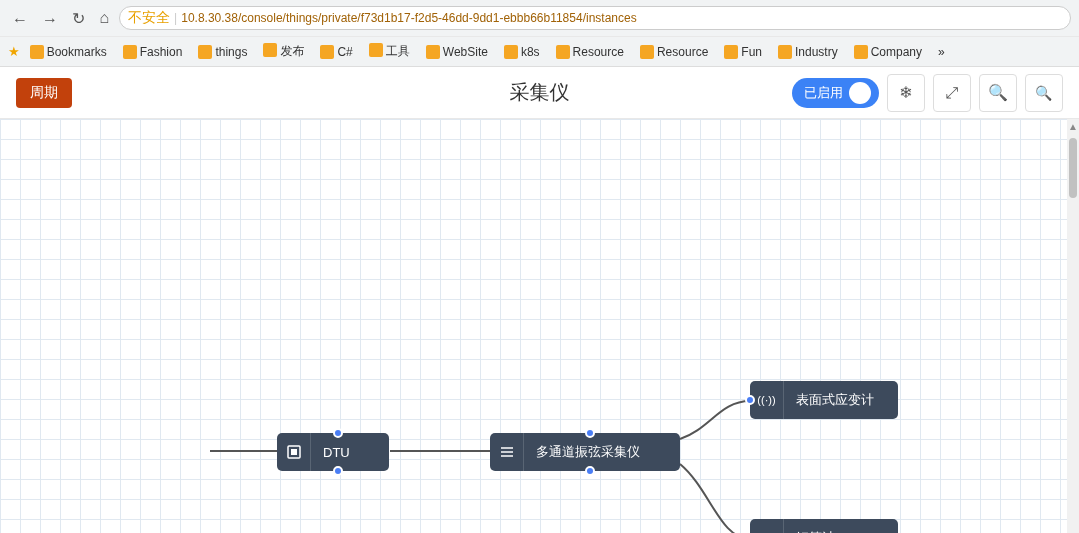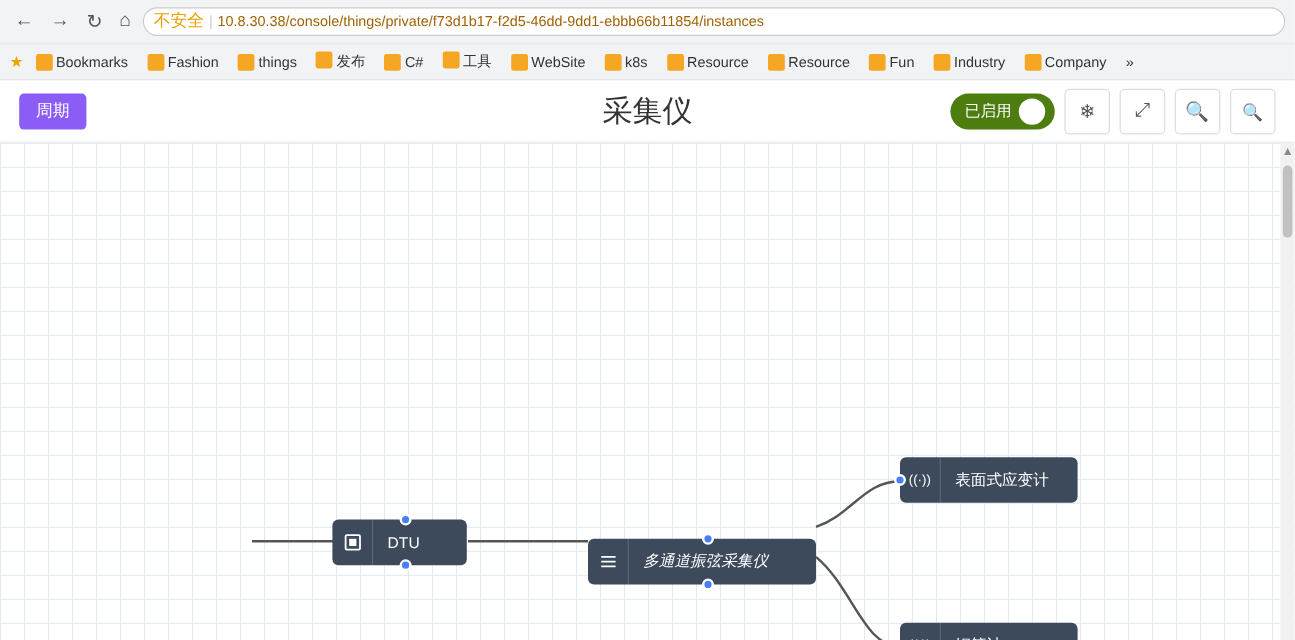--- a/index.html
+++ b/index.html
@@ -83,45 +83,45 @@
     
     .toolbar {
       display: flex;
       align-items: center;
       height: 52px;
       padding: 0 16px;
       border-bottom: 1px solid #e8e8e8;
       position: relative;
     }
     .btn-period {
-      background: #8b5cf6;
+      background: #c2410c;
       color: #fff;
       border: none;
       border-radius: 4px;
       padding: 6px 14px;
       font-size: 14px;
       cursor: pointer;
     }
     .toolbar-title {
       position: absolute;
       left: 50%;
       transform: translateX(-50%);
-      font-size: 25px;
+      font-size: 20px;
       color: #333;
     }
     .toolbar-right {
       margin-left: auto;
       display: flex;
       align-items: center;
       gap: 8px;
     }
     .toggle-btn {
       display: flex;
       align-items: center;
-      background: #4d7c0f;
+      background: #3b82f6;
       border-radius: 20px;
       padding: 4px 8px 4px 12px;
       cursor: pointer;
       gap: 6px;
       border: none;
     }
     .toggle-text {
       color: #fff;
       font-size: 13px;
     }
@@ -368,21 +368,21 @@
         <svg width="16" height="16" viewBox="0 0 16 16" fill="white">
           <rect x="2" y="2" width="12" height="12" rx="1" stroke="white" stroke-width="1.5" fill="none"></rect>
           <rect x="5" y="5" width="6" height="6" fill="white"></rect>
         </svg>
       </div>
       <span class="node-label">DTU</span>
 
       <div class="node-dot" style="bottom:-5px; left:50%;"></div>
     </div>
 
-    <div class="flow-node" style="left:490px; top:330px; width:190px; height:38px;font-style:italic;">
+    <div class="flow-node" style="left:490px; top:314px; width:190px; height:38px;">
 
       <div class="node-dot" style="top:-5px; left:50%;"></div>
       <div class="node-icon">
         <svg width="16" height="16" viewBox="0 0 16 16" fill="white">
           <line x1="2" y1="4" x2="14" y2="4" stroke="white" stroke-width="1.5"></line>
           <line x1="2" y1="8" x2="14" y2="8" stroke="white" stroke-width="1.5"></line>
           <line x1="2" y1="12" x2="14" y2="12" stroke="white" stroke-width="1.5"></line>
         </svg>
       </div>
       <span class="node-label">多通道振弦采集仪</span>

